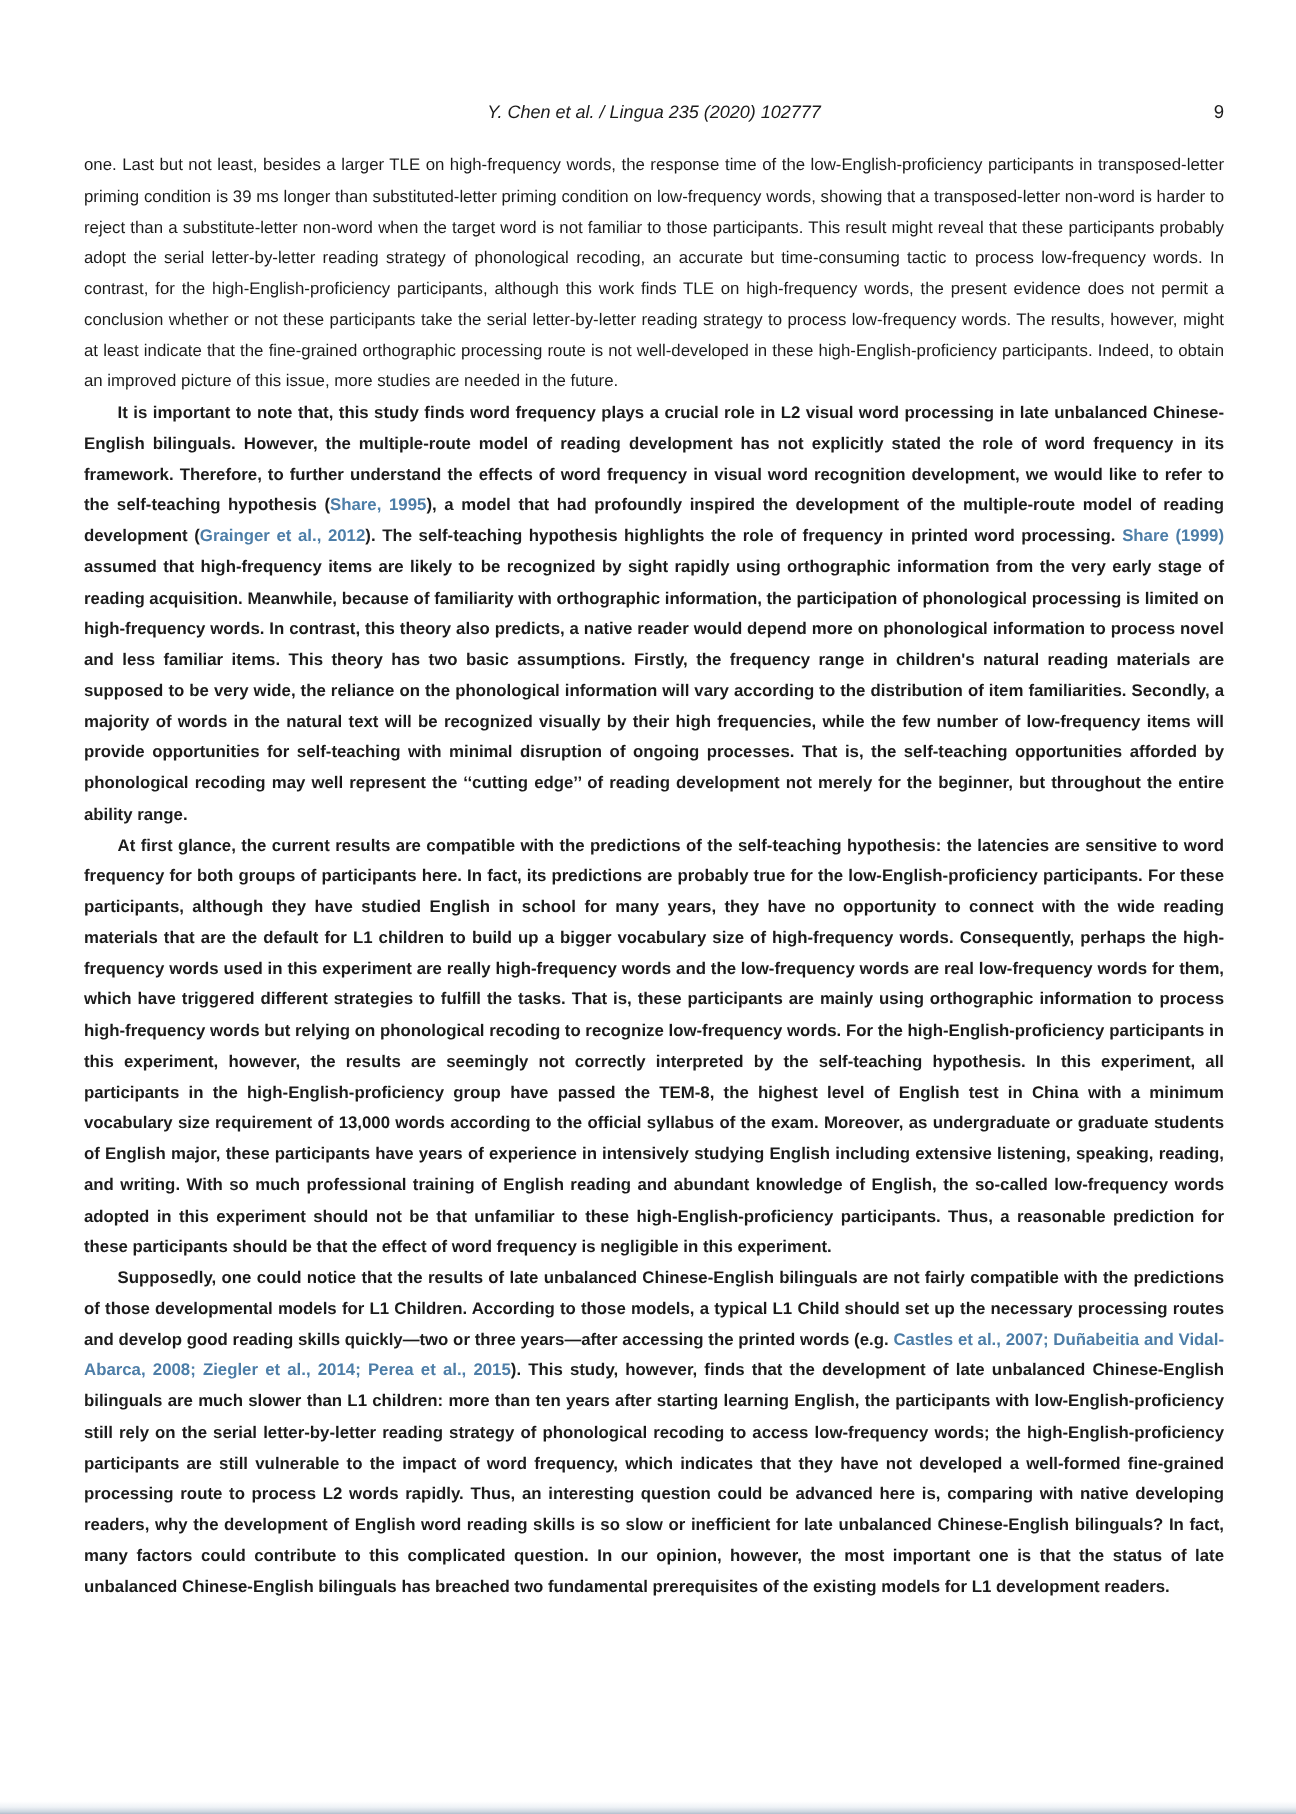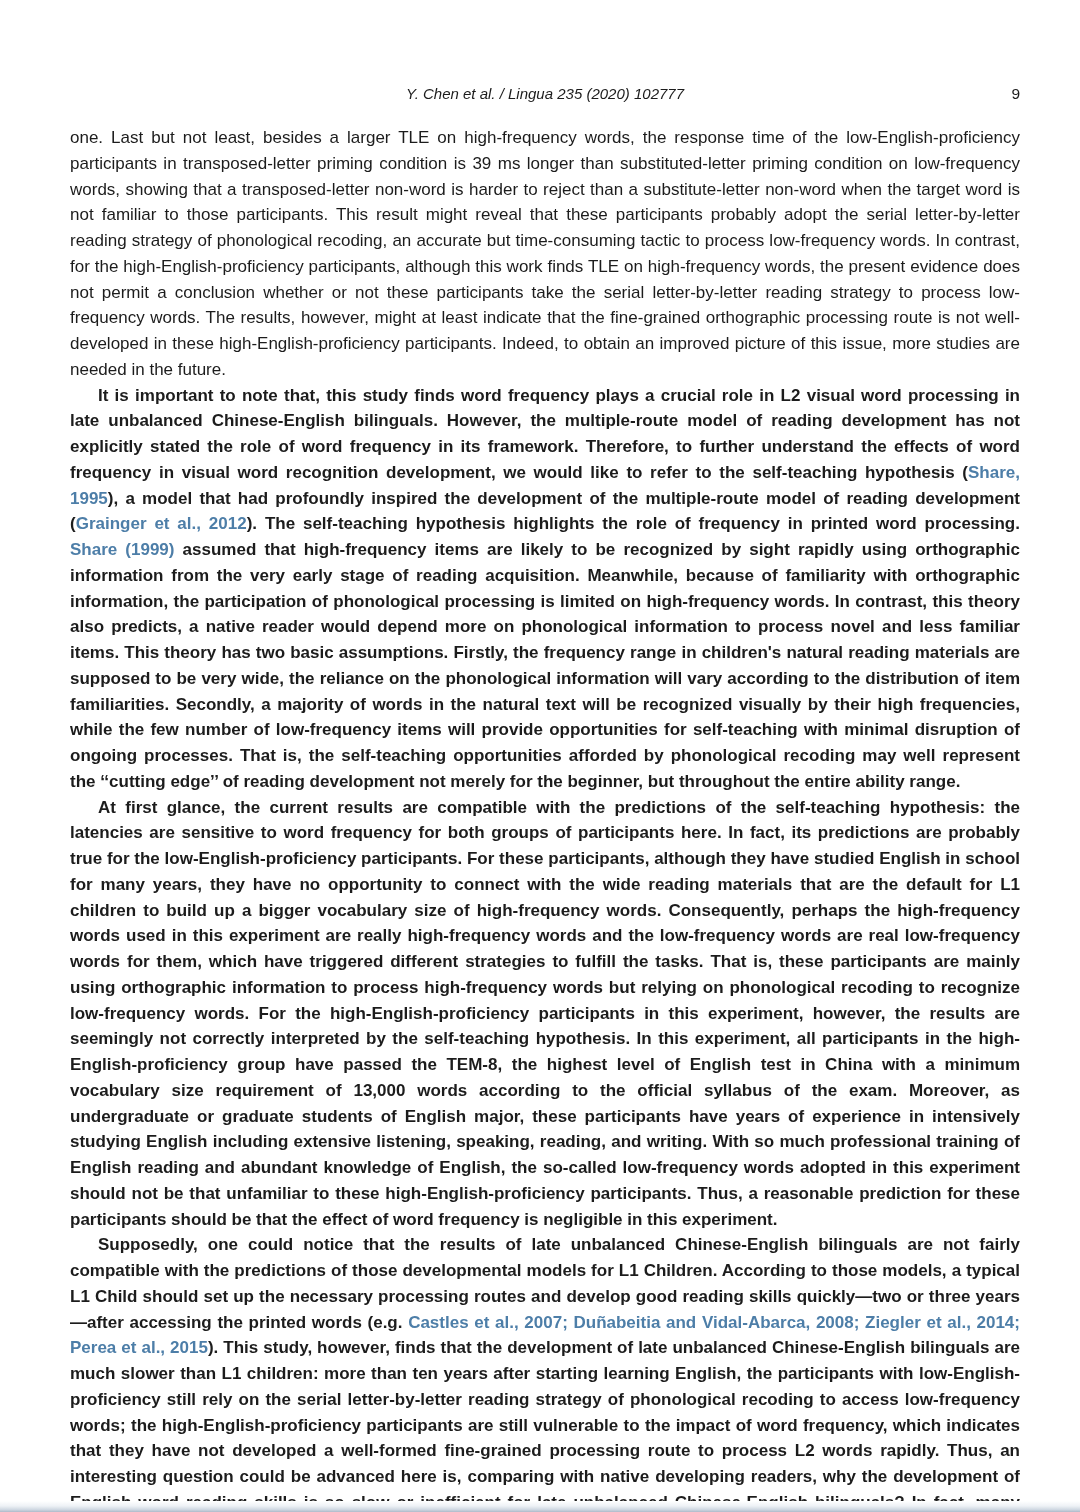--- a/index.html
+++ b/index.html
@@ -26,21 +26,21 @@
     color: #1c1c1c;
   }
   .running-header .head-title { font-style: italic; }
   .running-header .page-num {
     position: absolute;
     right: 0; top: 0;
     font-style: normal;
     font-size: 15.5px;
   }
   .article-body p.para {
-    font-size: 17px;
+    font-size: 14px;
     line-height: 25.75px;
     text-align: justify;
     color: #1c1c1c;
   }
   .article-body p.para.indent { text-indent: 28px; font-weight: bold; }
   .cite { color: var(--link, #4d7ea8); }
   .bottom-bar {
     position: absolute;
     left: 0; bottom: 0;
     width: 1080px; height: 11px;

